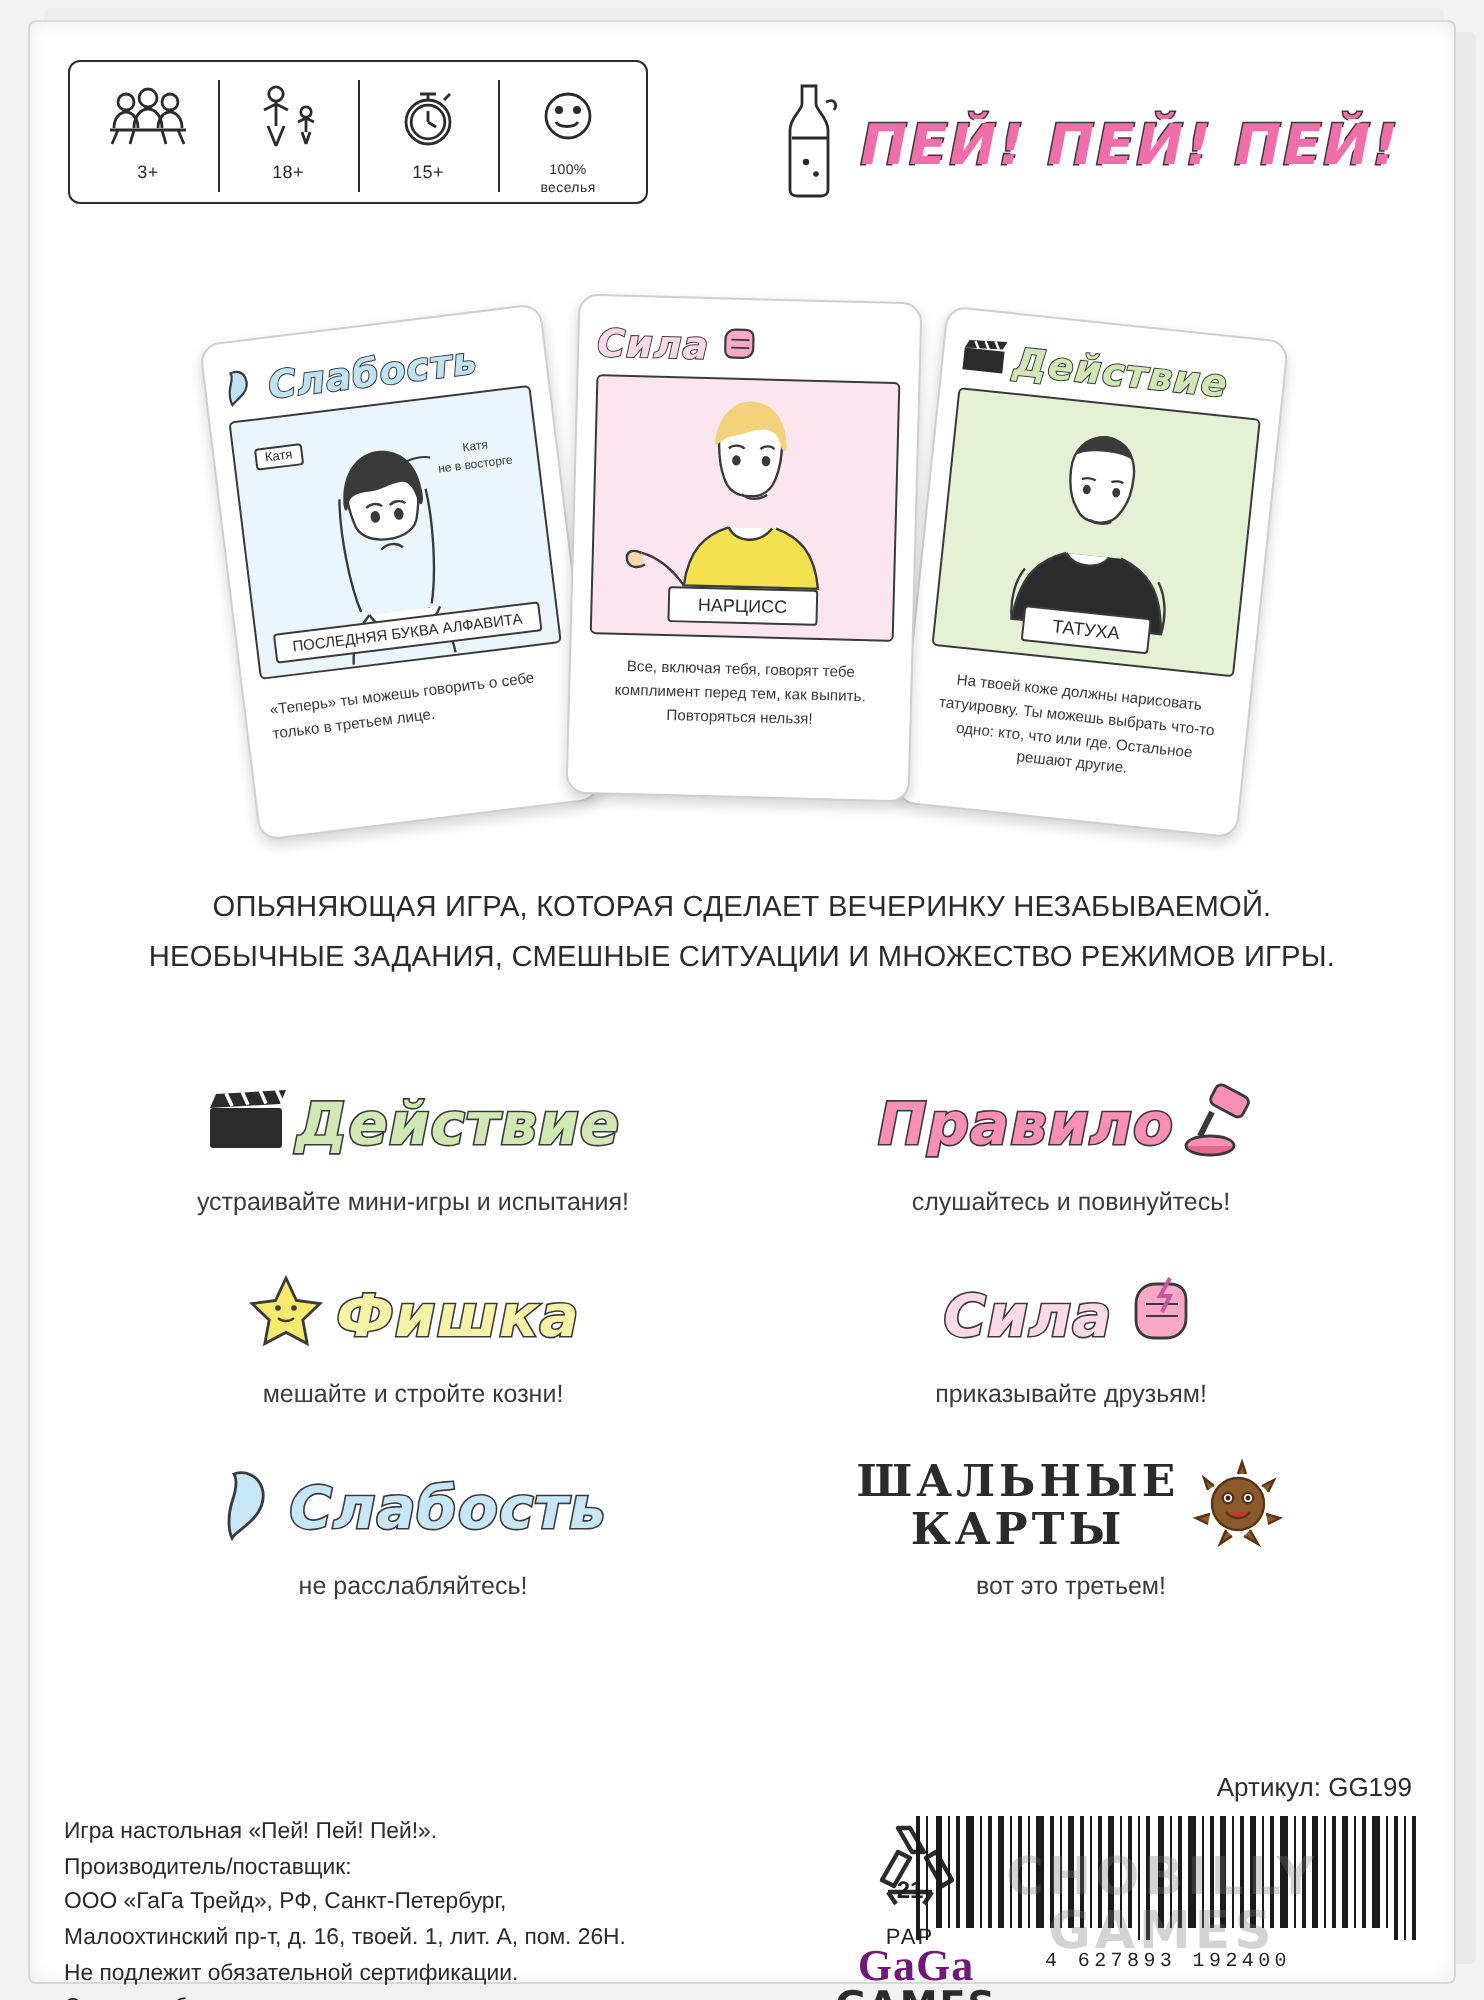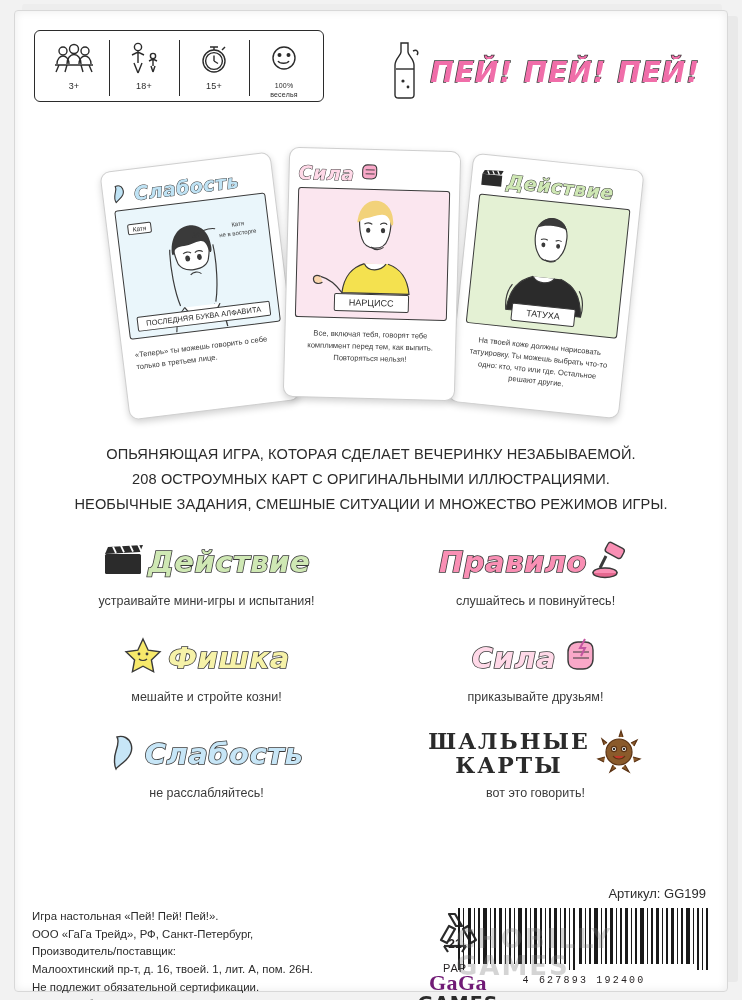--- a/index.html
+++ b/index.html
@@ -345,21 +345,21 @@
     font-family: "Liberation Mono", monospace;
     font-size: 10px;
     letter-spacing: 2.2px;
     text-align: center;
     margin-top: 1px;
   }
   .watermark {
     position: absolute;
     right: 8px; top: 902px;
     width: 250px;
-    text-align: left;
+    text-align: center;
     font-family: "DejaVu Sans", sans-serif;
     font-weight: bold;
     font-size: 26px;
     letter-spacing: 2px;
     color: rgba(120,120,120,0.32);
     line-height: 1.04;
     pointer-events: none;
   }
 </style>
 </head>
@@ -548,21 +548,20 @@
           </g>
         </svg>
         <span class="art-caption big">ТАТУХА</span>
       </div>
       <div class="card-body">На твоей коже должны нарисовать татуировку. Ты можешь выбрать что-то одно: кто, что или где. Остальное решают другие.</div>
     </div>
   </div>
 
   <div class="desc">
     <div>ОПЬЯНЯЮЩАЯ ИГРА, КОТОРАЯ СДЕЛАЕТ ВЕЧЕРИНКУ НЕЗАБЫВАЕМОЙ.</div>
-    <div>208 ОСТРОУМНЫХ КАРТ С ОРИГИНАЛЬНЫМИ ИЛЛЮСТРАЦИЯМИ.</div>
     <div>НЕОБЫЧНЫЕ ЗАДАНИЯ, СМЕШНЫЕ СИТУАЦИИ И МНОЖЕСТВО РЕЖИМОВ ИГРЫ.</div>
   </div>
 
   <div class="features">
 
     <div class="feature">
       <div class="feature-logo">
         <span>
           <svg width="40" height="34" viewBox="0 0 40 34">
             <rect x="2" y="11" width="36" height="20" rx="1.5" fill="#2b2b2b"></rect>
@@ -646,30 +645,30 @@
               <path d="M24 8l2 -6 2 6M12 14l-5-4 2 6M36 14l6-3-3 6M10 28l-7 2 6 3M38 28l7 2-6 3M18 36l-3 7 6-4M30 36l4 7-7-4" fill="#8a5a2b"></path>
               <circle cx="19" cy="20" r="2.6" fill="#fff"></circle>
               <circle cx="29" cy="20" r="2.6" fill="#fff"></circle>
               <circle cx="19" cy="20" r="1.2" fill="#2b2b2b" stroke="none"></circle>
               <circle cx="29" cy="20" r="1.2" fill="#2b2b2b" stroke="none"></circle>
               <path d="M18 27c3 4 9 4 12 0" fill="#c0392b"></path>
             </g>
           </svg>
         </span>
       </div>
-      <div class="feature-sub">вот это говорить!</div>
+      <div class="feature-sub">вот это третьем!</div>
     </div>
   </div>
 
   <div class="article">Артикул: GG199</div>
 
   <div class="legal">
     <div>Игра настольная «Пей! Пей! Пей!».</div>
+    <div>Производитель/поставщик:</div>
     <div>ООО «ГаГа Трейд», РФ, Санкт-Петербург,</div>
-    <div>Производитель/поставщик:</div>
     <div>Малоохтинский пр-т, д. 16, твоей. 1, лит. А, пом. 26Н.</div>
     <div>Не подлежит обязательной сертификации.</div>
     <div>Срок службы неограничен.</div>
 
   </div>
 
   <div class="recycle">
     <span>
       <svg width="54" height="50" viewBox="0 0 54 50">
         <g fill="none" stroke="#2b2b2b" stroke-width="2.2" stroke-linejoin="round">

